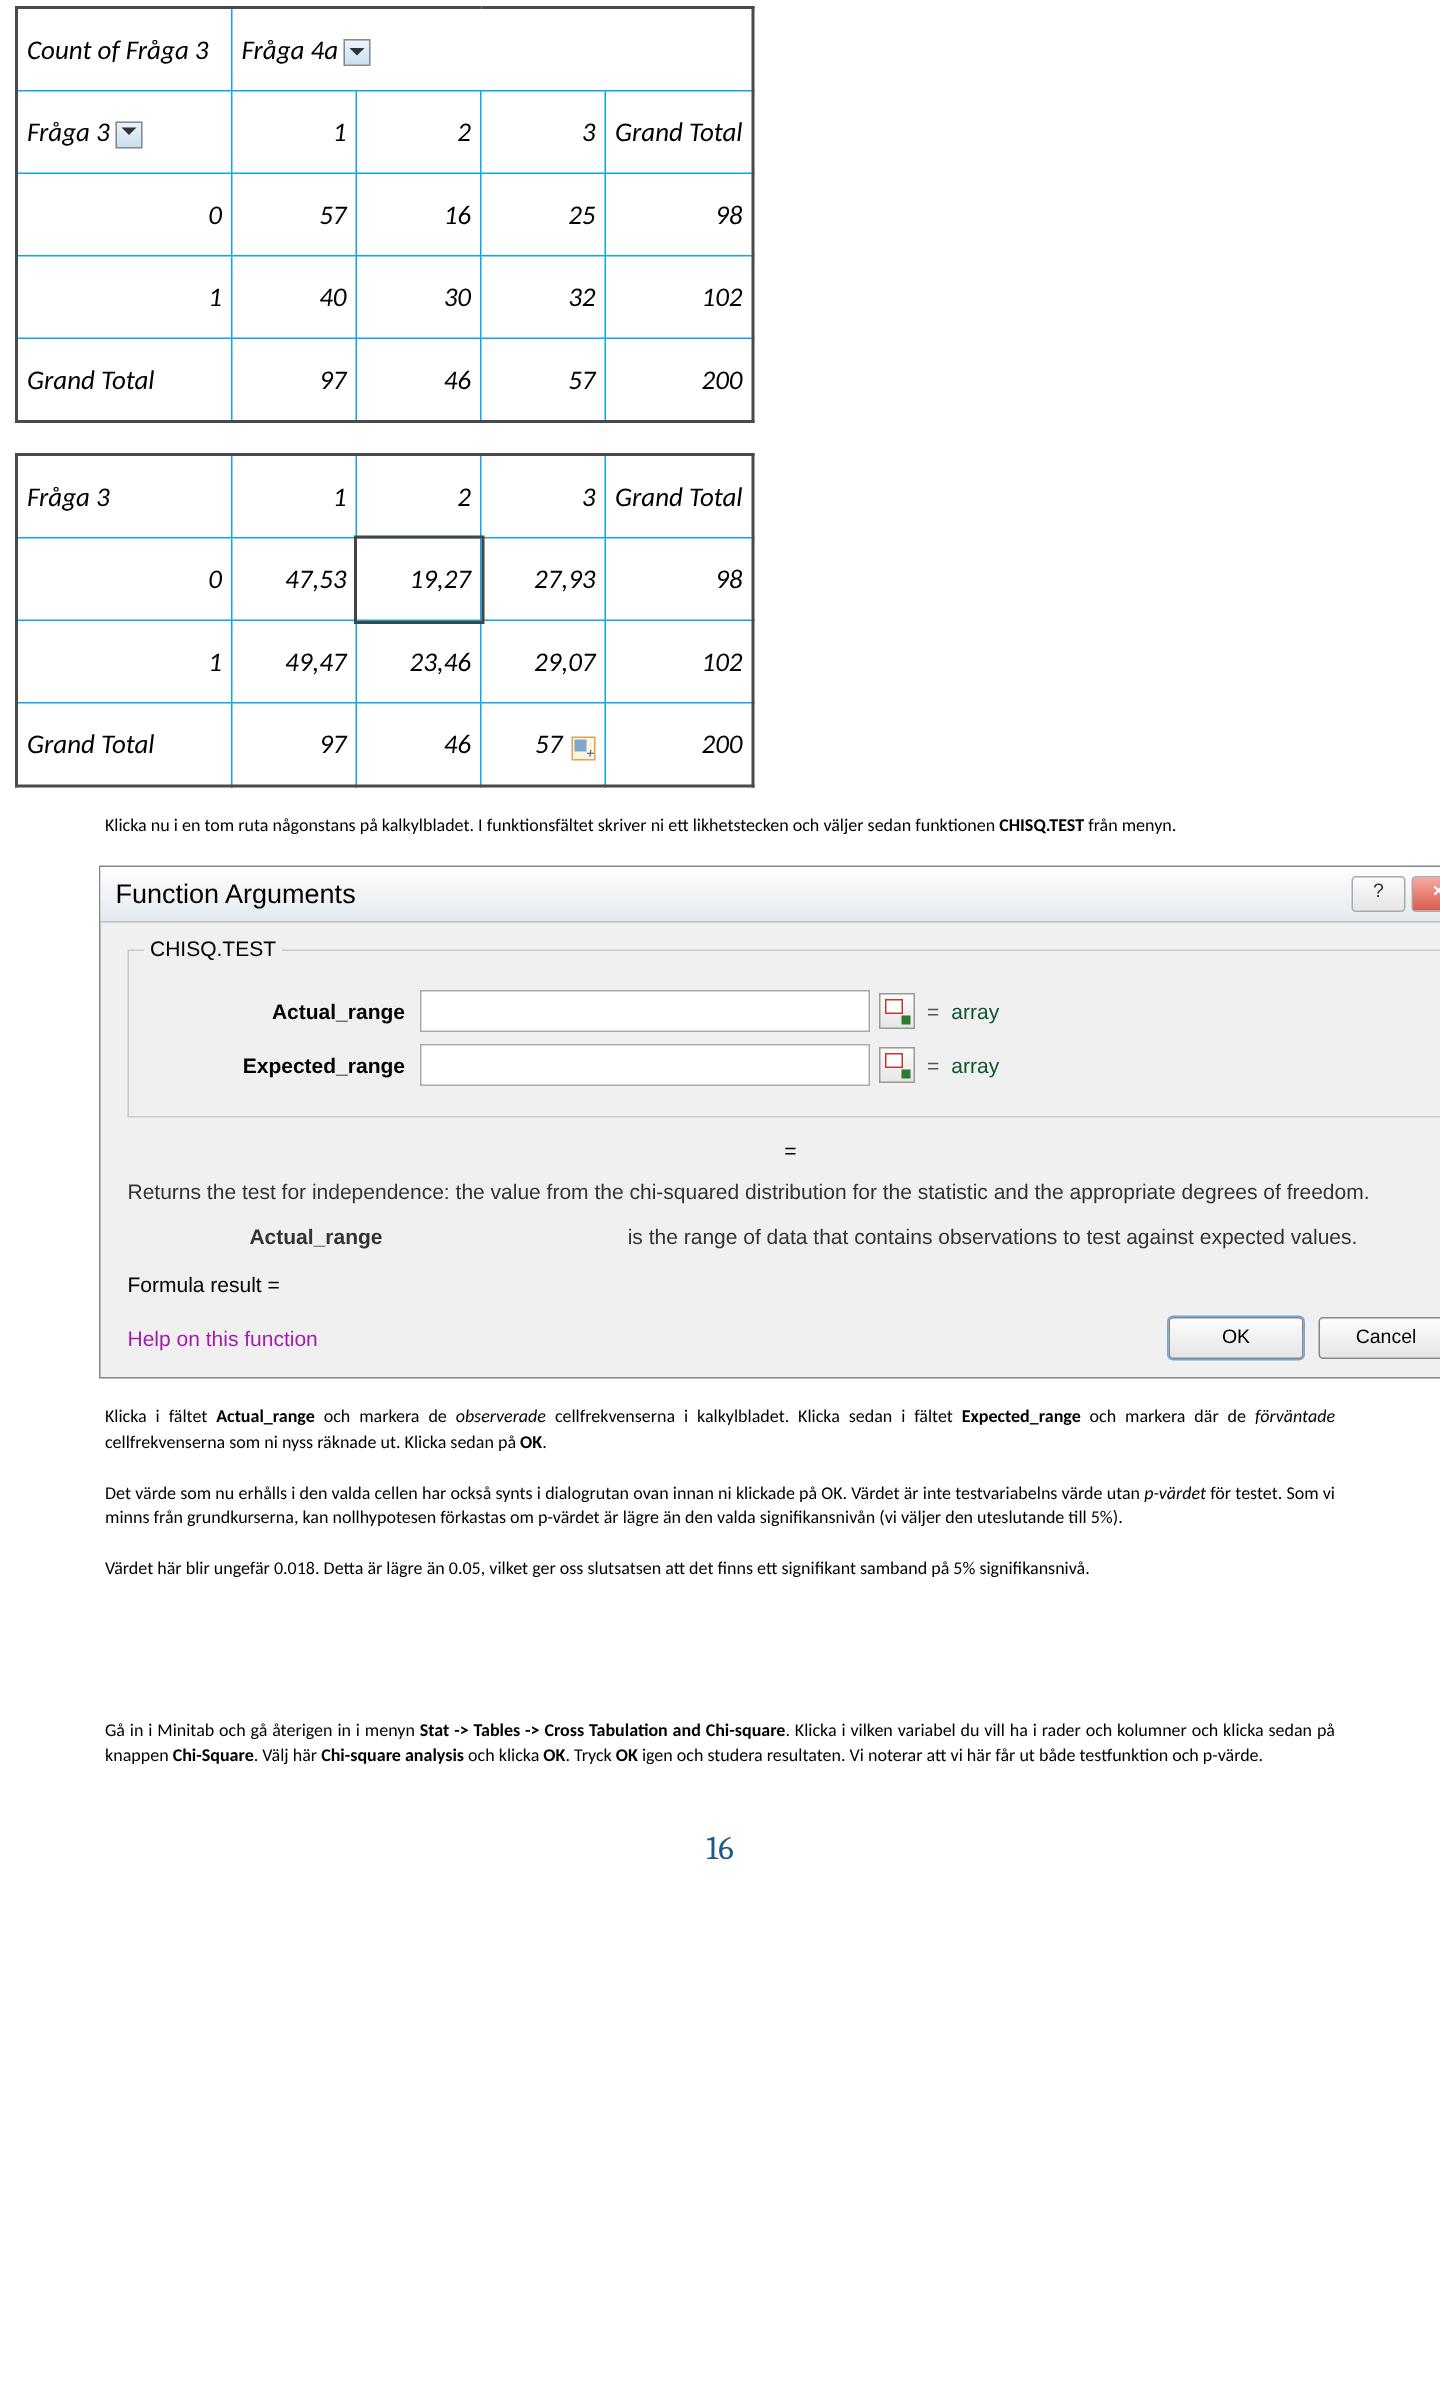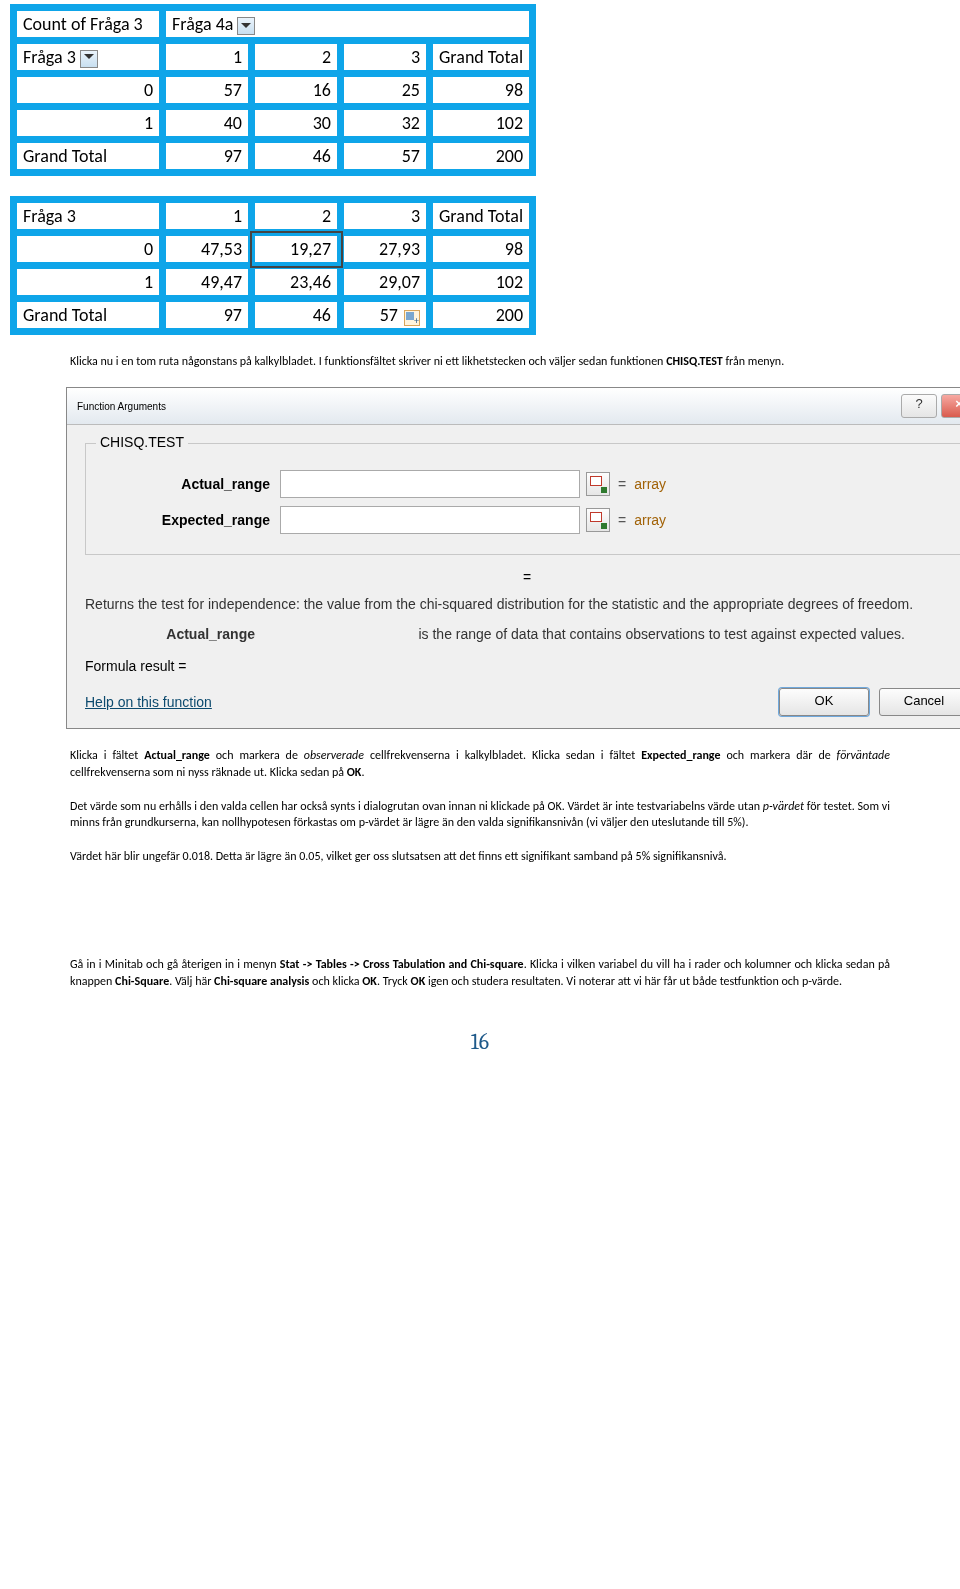--- a/index.html
+++ b/index.html
@@ -1,18 +1,18 @@
 <!DOCTYPE html>
 <html><head>
 <meta charset="utf-8">
 <style>
 body { font-family: Calibri, Arial, sans-serif; margin:0; padding:0; background:#fff; color:#000; width:960px; }
 .page { padding:0 70px 20px 70px; }
 .pivot { border-collapse:collapse; font-family:Calibri,Arial,sans-serif; font-size:18px; margin-top:4px; margin-left:10px; border:2px solid #4a4a4a; }
-.pivot td { border:7px solid #0ea5e9; padding:2px 6px; height:22px; }
+.pivot td { border:1px solid #0ea5e9; padding:16px 6px; height:22px;font-style:italic; }
 .pivot .rcell { text-align:right; min-width:70px; }
 .pivot .lcell { text-align:left; min-width:130px; }
 .pivot .tot { text-align:left; }
 .dropicon { display:inline-block; width:16px; height:16px; border:1px solid #888; vertical-align:middle; margin-left:4px; background:linear-gradient(#eaf3fb,#c8dff0); position:relative; }
 .dropicon:after { content:""; position:absolute; left:3px; top:5px; width:0; height:0; border-left:5px solid transparent; border-right:5px solid transparent; border-top:5px solid #333; }
 .filtericon { display:inline-block; width:16px; height:16px; border:1px solid #888; vertical-align:middle; margin-left:4px; background:linear-gradient(#eaf3fb,#c8dff0); position:relative; }
 .filtericon:after { content:""; position:absolute; left:3px; top:3px; width:0; height:0; border-left:5px solid transparent; border-right:5px solid transparent; border-top:5px solid #333; }
 .tablewrap { position:relative; }
 .table2 { margin-top:20px; }
 .sel { outline:2px solid #444; }
@@ -21,40 +21,40 @@
 .fillhandle:after { content:"+"; position:absolute; right:0; bottom:-2px; font-size:10px; color:#2a5b8a; }
 
 .para { font-size:12px; line-height:1.35; text-align:justify; margin:18px 0; }
 .bold { font-weight:bold; }
 .italic { font-style:italic; }
 .pagenum { text-align:center; color:#1f5a8a; font-size:22px; font-family:Cambria,serif; margin-top:40px; }
 
 
 .dialog { border:1px solid #888; background:#f0f0f0; font-family:"Segoe UI",Tahoma,sans-serif; font-size:14px; margin:10px 0 0 -4px; width:920px; }
 .titlebar { background:linear-gradient(#fff,#e3e9ef); padding:6px 10px; display:flex; align-items:center; border-bottom:1px solid #bbb; }
-.titlebar .t { flex:1; font-size:10px; }
+.titlebar .t { flex:1; font-size:18px; }
 .winbtn { width:34px; height:22px; border:1px solid #aaa; background:linear-gradient(#fbfbfb,#e5e5e5); margin-left:4px; border-radius:3px; text-align:center; line-height:18px; font-size:13px; color:#333; }
 .winbtn.close { background:linear-gradient(#f7a9a2,#d95b4d); color:#fff; font-weight:bold; }
 .dlgbody { padding:12px 18px; }
 .fieldset { border:1px solid #c8c8c8; margin:6px 0 14px 0; padding:18px 14px 12px 14px; position:relative; background:#f0f0f0; }
 .fieldset .legend { position:absolute; top:-10px; left:10px; background:#f0f0f0; padding:0 4px; font-size:14px; }
 .argrow { display:flex; align-items:center; margin:8px 0; }
 .argrow .lbl { width:170px; text-align:right; font-weight:bold; padding-right:10px; }
 .argrow input { width:290px; height:22px; border:1px solid #aaa; background:#fff; padding:2px 4px; font-size:13px; }
 .rangebtn { width:22px; height:22px; border:1px solid #999; background:linear-gradient(#fdfdfd,#e6e6e6); margin-left:6px; position:relative; }
 .rangebtn:before { content:""; position:absolute; left:3px; top:3px; width:10px; height:8px; border:1px solid #c0392b; background:#fff; }
 .rangebtn:after { content:""; position:absolute; right:2px; bottom:2px; width:6px; height:6px; background:#2f7a2f; }
 .eq { margin:0 8px; color:#555; }
-.arr { color:#a16207; }
+.arr { color:#14532d; }
 .descblock { margin:10px 0; color:#333; line-height:1.4; }
 .descblock .argn { font-weight:bold; width:170px; display:inline-block; text-align:right; padding-right:6px; }
 .descblock .argt { display:inline-block; width:640px; vertical-align:top;text-align:right; }
 .formres { margin-top:14px; }
 .dlgfoot { display:flex; align-items:center; padding-top:14px; }
-.helplink { color:#0c4a6e; text-decoration:underline; flex:1; }
+.helplink { color:#a21caf; flex:1; }
 .btn { width:88px; height:26px; border:1px solid #888; background:linear-gradient(#fdfdfd,#e5e5e5); margin-left:10px; border-radius:3px; font-size:13px; text-align:center; line-height:24px; }
 .btn.primary { box-shadow:0 0 0 1px #6fa8dc; }
 </style>
 </head>
 <body>
 
 <div class="tablewrap">
 <table class="pivot">
 <tbody>
         <tr>

